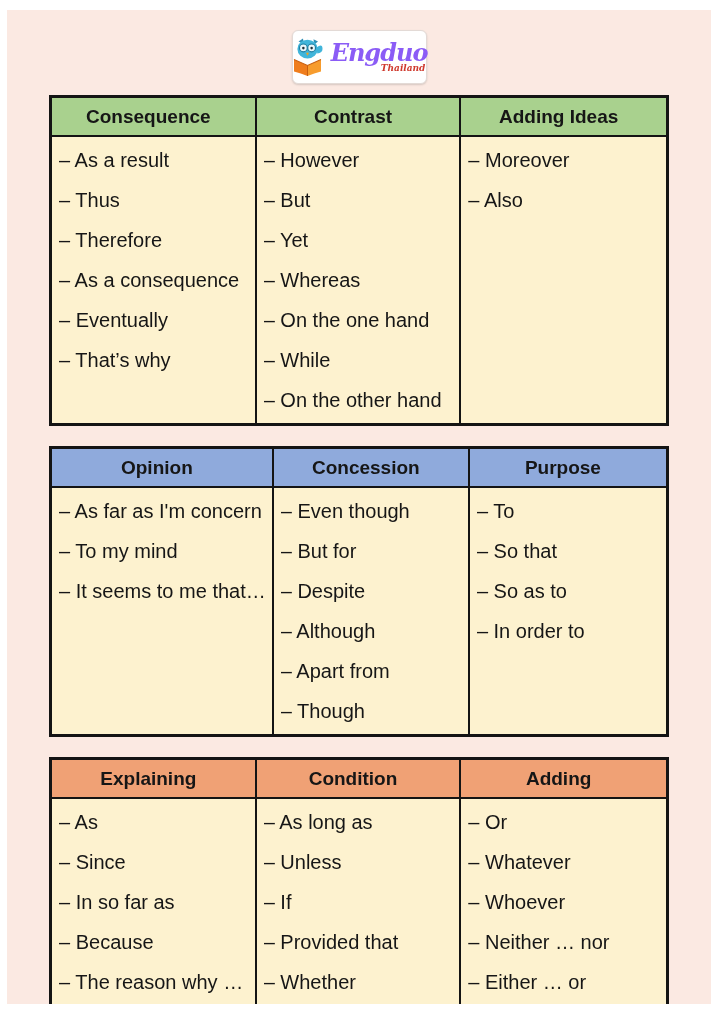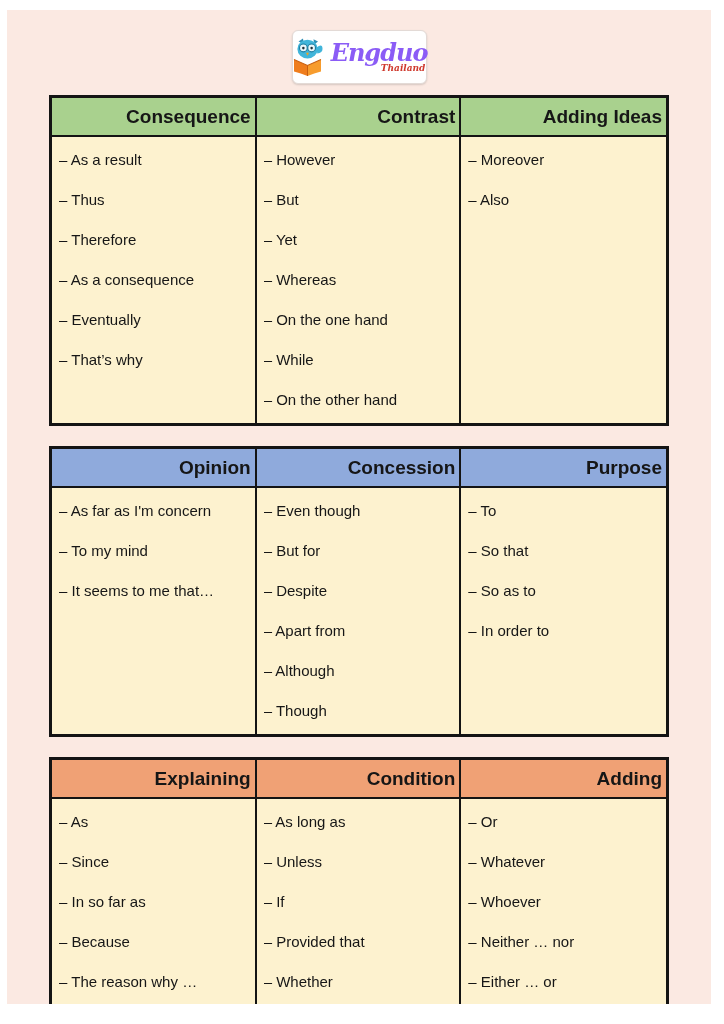--- a/index.html
+++ b/index.html
@@ -57,34 +57,34 @@
     margin:0 auto 20px auto;
     border:3px solid var(--border);
     display:grid;
     grid-template-columns:1fr 1fr 1fr;
     background:var(--cell-bg);
   }
   .th{
     background:var(--hdr,#ccc);
     border-right:2px solid var(--border);
     border-bottom:2px solid var(--border);
-    text-align:right;
+    text-align:center;
     font-weight:bold;
     font-size:19px;
-    padding:8px 4px 7px 2px;
+    padding:8px 12px 7px 2px;
   }
   .th:nth-child(3){border-right:none;}
   .td{
     border-right:2px solid var(--border);
     padding:3px 6px 3px 7px;
     background:var(--cell-bg);
   }
   .td:last-child{border-right:none;}
   .item{
-    font-size:15px;
+    font-size:20px;
     line-height:40px;
     white-space:nowrap;
     overflow:hidden;
   }
 </style>
 </head>
 <body>
 
 <div class="page">
   <div class="page-inner">
@@ -151,22 +151,22 @@
       <div class="th">Purpose</div>
       <div class="td">
           <div class="item">– As far as I'm concern</div>
           <div class="item">– To my mind</div>
           <div class="item">– It seems to me that…</div>
         </div>
       <div class="td">
           <div class="item">– Even though</div>
           <div class="item">– But for</div>
           <div class="item">– Despite</div>
+          <div class="item">– Although</div>
           <div class="item">– Apart from</div>
-          <div class="item">– Although</div>
           <div class="item">– Though</div>
         </div>
       <div class="td">
           <div class="item">– To</div>
           <div class="item">– So that</div>
           <div class="item">– So as to</div>
           <div class="item">– In order to</div>
         </div>
     </div>
 

